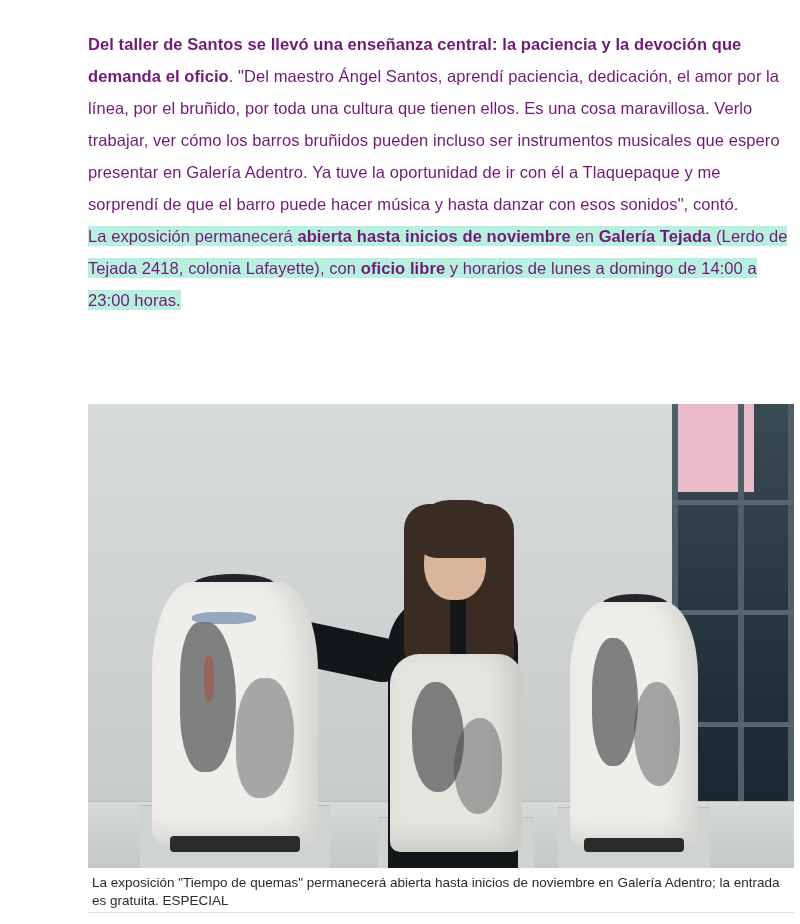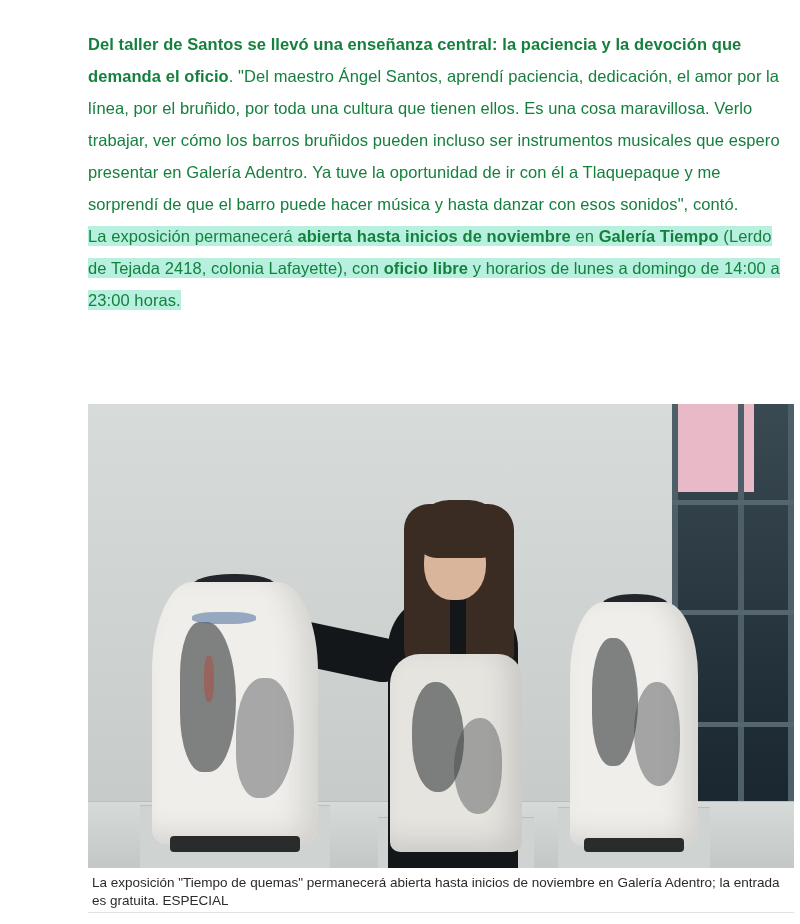--- a/index.html
+++ b/index.html
@@ -23,21 +23,21 @@
   .article {
     position: absolute;
     left: 88px;
     top: 0;
     width: 706px;
   }
   p.para {
     margin: 0;
     font-size: 16.5px;
     line-height: 32px;
-    color: #15803d;
+    color: #701a75;
     letter-spacing: 0.005em;
   }
   .para-1 {
     padding-top: 28px;
   }
   .para-1 b {
     font-weight: bold;
   }
   .para-2 {
     margin-top: 20px;
@@ -251,21 +251,21 @@
 
 <div class="page">
 
   <div class="article">
 
     <p class="para para-1">
       <b>Del taller de Santos se llevó una enseñanza central: la paciencia y la devoción que demanda el oficio</b><span>. "Del maestro Ángel Santos, aprendí paciencia, dedicación, el amor por la línea,  por el bruñido, por toda una cultura que tienen ellos. Es una cosa maravillosa. Verlo trabajar, ver cómo los barros bruñidos pueden incluso ser instrumentos musicales que espero presentar en Galería Adentro. Ya tuve la oportunidad de ir con él a Tlaquepaque y me sorprendí de que el barro puede hacer música y hasta danzar con esos sonidos", contó.</span>
     </p>
 
     <p class="para para-2">
-      <span class="hl"><span>La exposición permanecerá </span><b>abierta hasta inicios de noviembre</b><span> en </span><b>Galería Tiempo</b><span> (Lerdo de Tejada 2418, colonia Lafayette), con </span><b>oficio libre</b><span> y horarios de lunes a domingo de 14:00 a 23:00 horas.</span></span>
+      <span class="hl"><span>La exposición permanecerá </span><b>abierta hasta inicios de noviembre</b><span> en </span><b>Galería Tejada</b><span> (Lerdo de Tejada 2418, colonia Lafayette), con </span><b>oficio libre</b><span> y horarios de lunes a domingo de 14:00 a 23:00 horas.</span></span>
     </p>
   </div>
 
   <figure class="figure" style="margin:0;">
     <div class="photo">
       <div class="bg-wall"></div>
       <div class="bg-right-panel"></div>
       <div class="bg-pink"></div>
       <div class="shelf-v" style="left:584px;"></div>
       <div class="shelf-v" style="left:650px;"></div>

